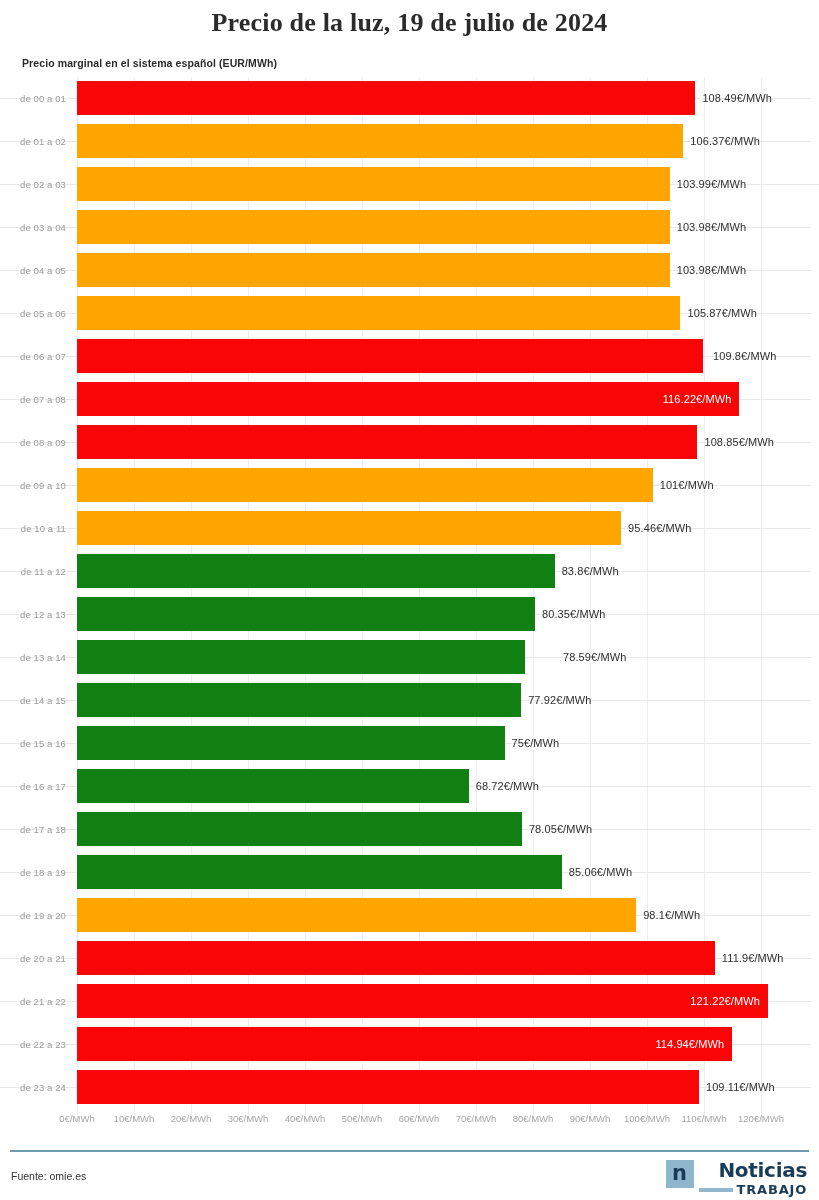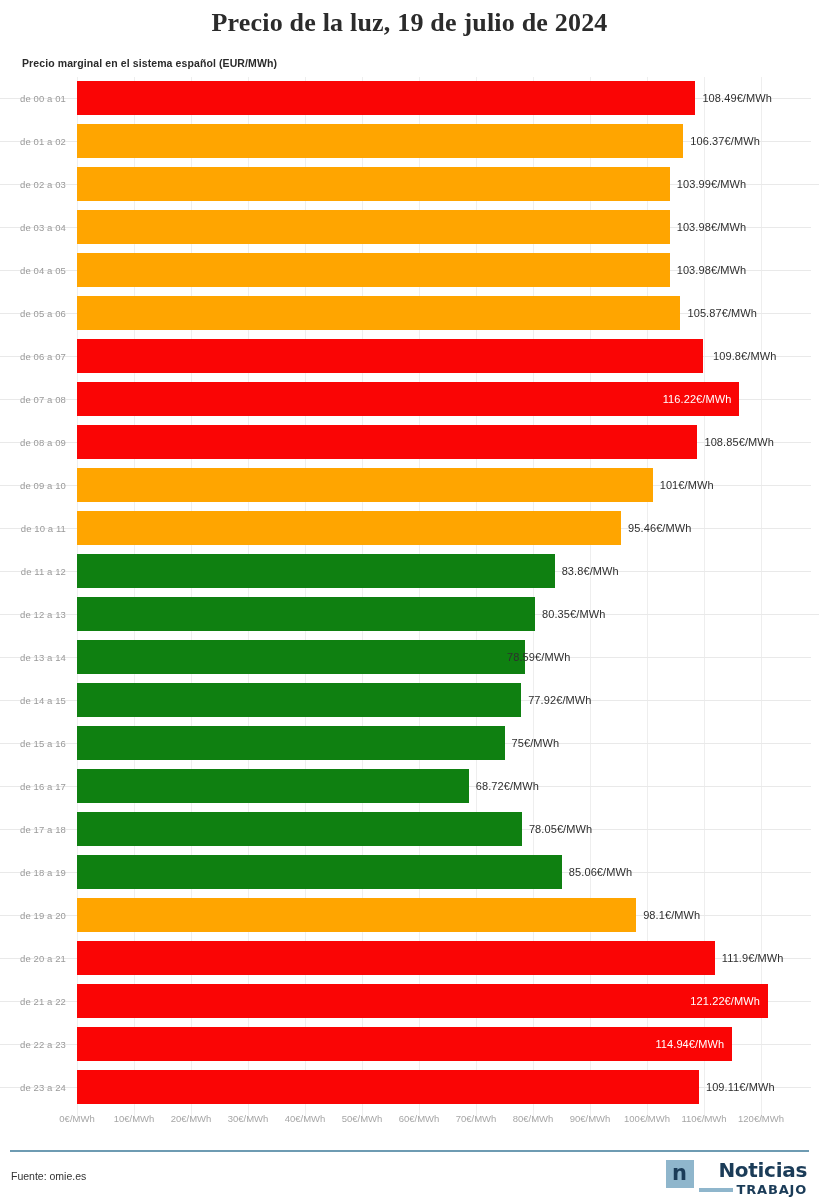--- a/index.html
+++ b/index.html
@@ -296,21 +296,21 @@
       <div class="bar-row" style="top: 516px; padding-left: 42px;">
         <div class="row-rule"></div>
         <div class="cat-label">de 12 a 13</div>
         <div class="bar" style="width: 457.995px; background: rgb(15, 128, 17);"></div>
         <div class="value-label" style="left: 541.995px;">80.35€/MWh</div>
       </div>
       <div class="bar-row" style="top: 559px;">
         <div class="row-rule"></div>
         <div class="cat-label">de 13 a 14</div>
         <div class="bar" style="width: 447.963px; background: rgb(15, 128, 17);"></div>
-        <div class="value-label" style="left: 507px;">78.59€/MWh</div>
+        <div class="value-label" style="left: 563px;">78.59€/MWh</div>
       </div>
       <div class="bar-row" style="top: 602px;">
         <div class="row-rule"></div>
         <div class="cat-label">de 14 a 15</div>
         <div class="bar" style="width: 444.144px; background: rgb(15, 128, 17);"></div>
         <div class="value-label" style="left: 528.144px;">77.92€/MWh</div>
       </div>
       <div class="bar-row" style="top: 645px;">
         <div class="row-rule"></div>
         <div class="cat-label">de 15 a 16</div>

